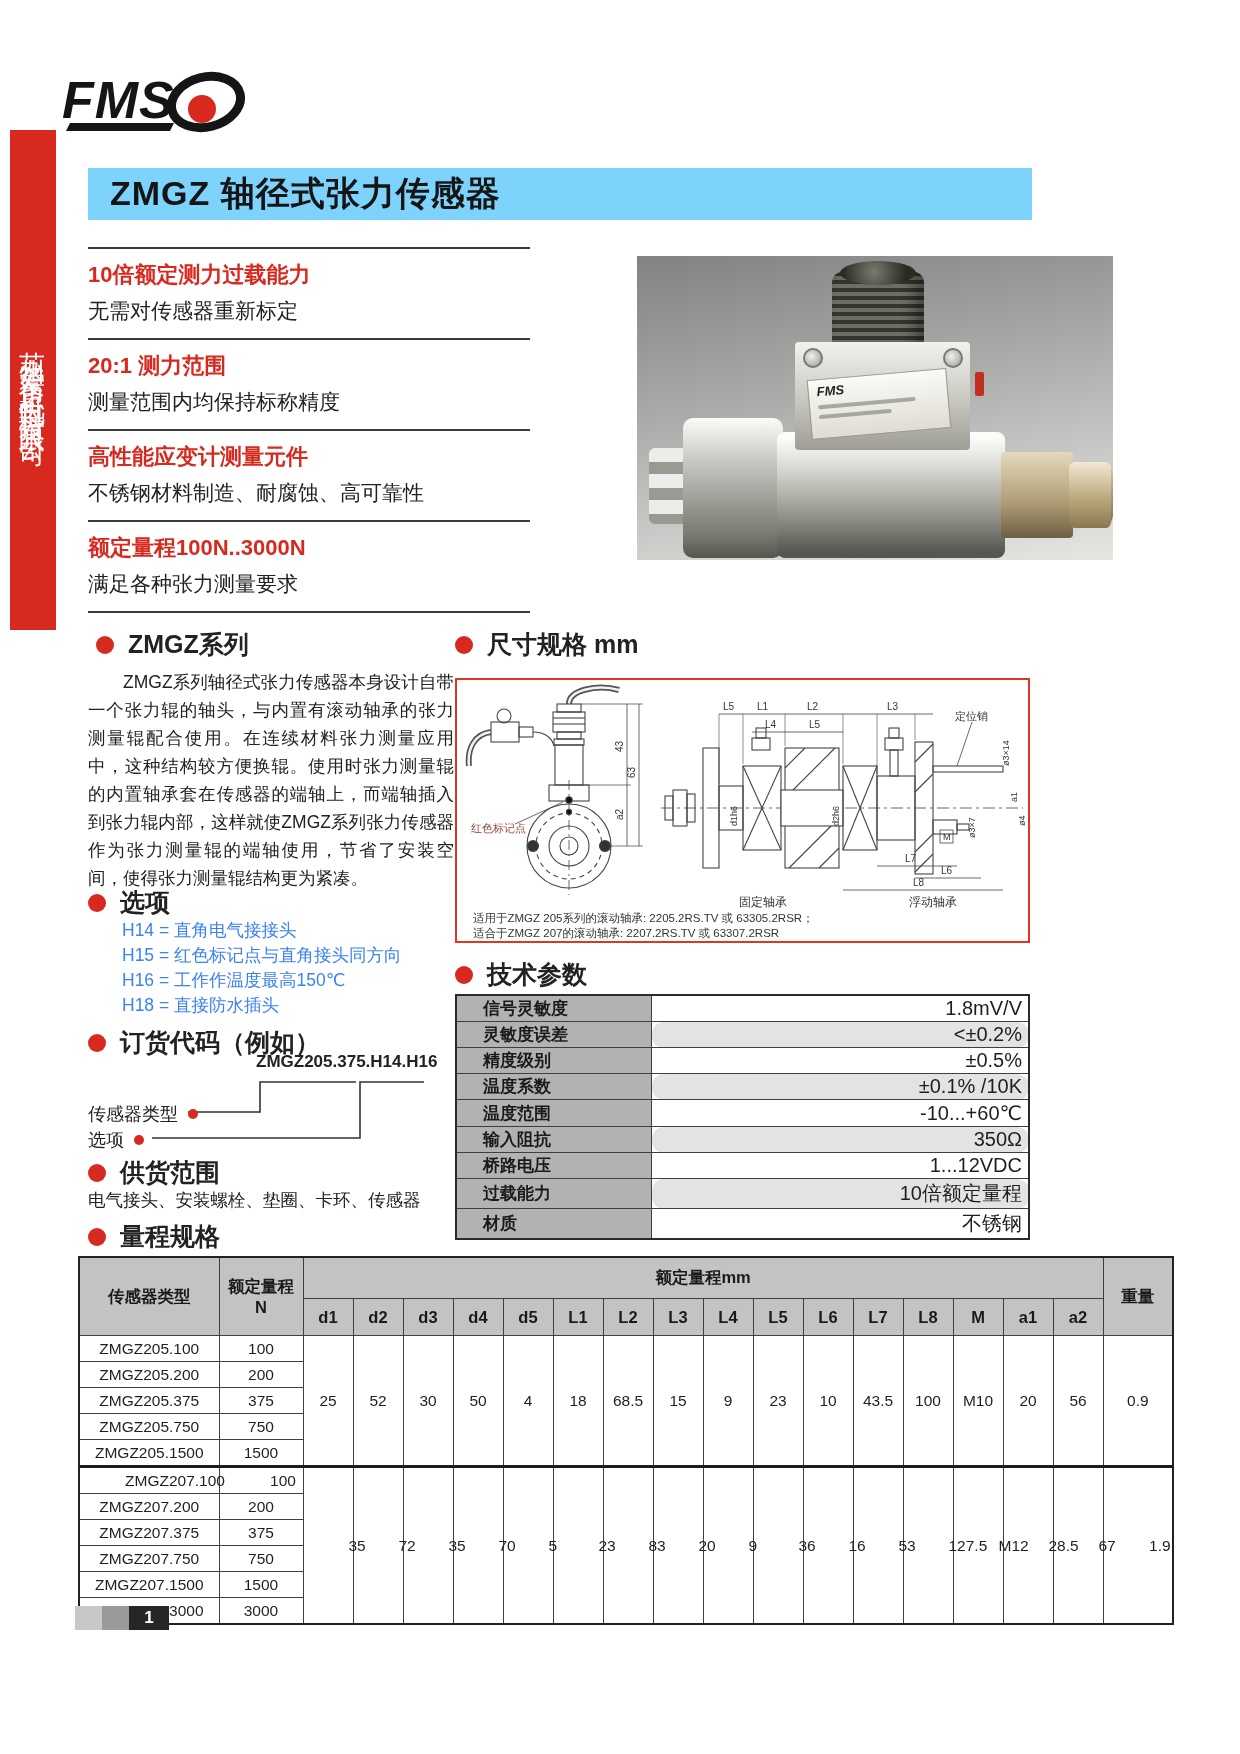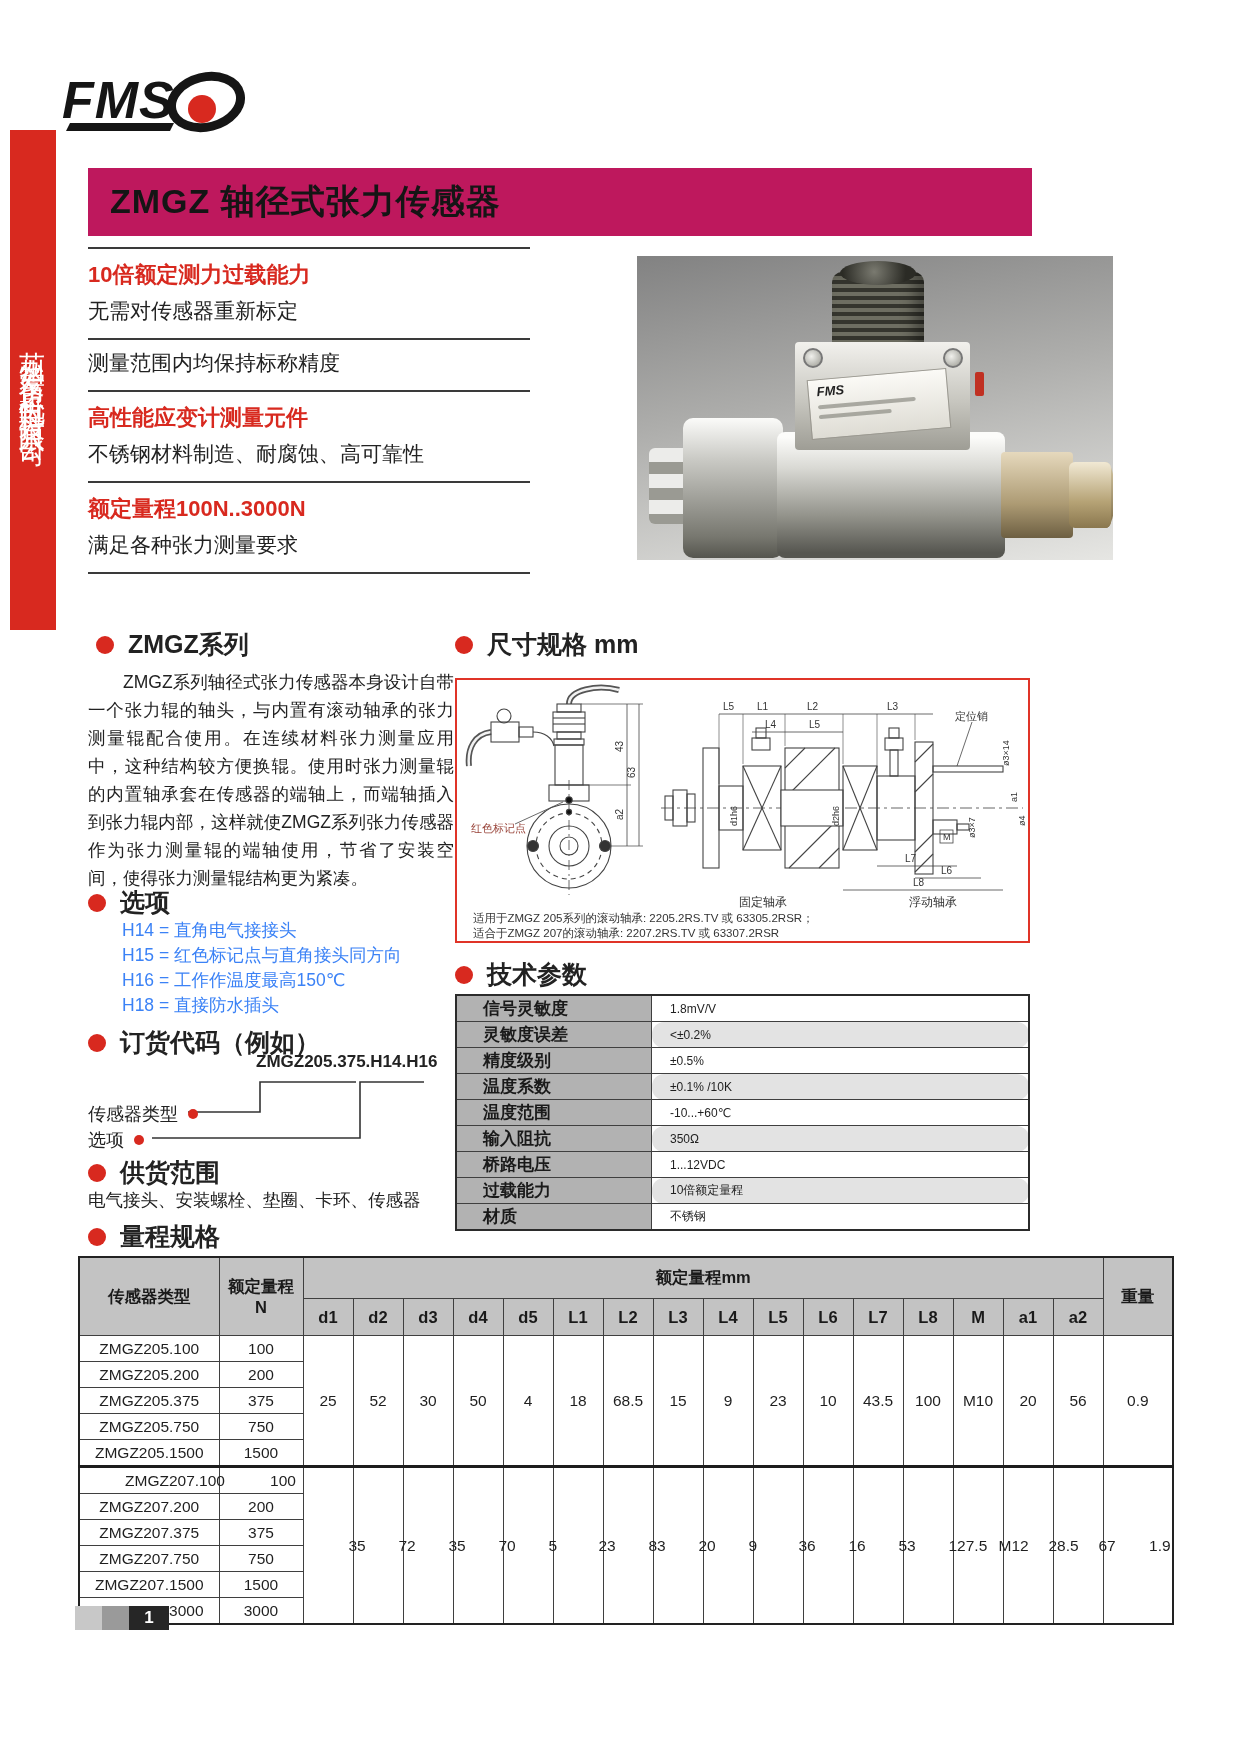--- a/index.html
+++ b/index.html
@@ -11,21 +11,21 @@
         font-family:"Liberation Sans","DejaVu Sans",sans-serif;color:var(--ink);}
   .abs{position:absolute;}
 
   
   .sidebar{left:10px;top:130px;width:46px;height:500px;background:var(--red);
            display:flex;align-items:center;justify-content:center;}
   .sidebar span{writing-mode:vertical-rl;text-orientation:upright;color:#fff;
                 font-size:26px;letter-spacing:7px;font-weight:500;}
 
   
-  .titlebar{left:88px;top:168px;width:944px;height:68px;background:#be185d;
+  .titlebar{left:88px;top:168px;width:944px;height:52px;background:#7dd3fc;
             display:flex;align-items:center;}
   .titlebar span{padding-left:22px;font-size:34px;font-weight:bold;color:#151515;letter-spacing:1px;}
 
   
   .features{left:88px;top:247px;width:442px;}
   .feature{border-top:2px solid #3a3a3a;padding:9px 0 13px 0;}
   .feature .fh{color:var(--red);font-weight:bold;font-size:22px;margin:2px 0 7px 0;}
   .feature .fd{font-size:21px;color:#222;}
   .rule-end{border-top:2px solid #3a3a3a;height:0;}
 
@@ -80,21 +80,21 @@
 
   
   .dimbox{left:455px;top:678px;width:575px;height:265px;border:2px solid #e03428;
           box-sizing:border-box;background:#fff;}
 
   
   .tech-table{border-collapse:collapse;width:575px;border:2px solid #2b2b2b;}
   .tech-table th,.tech-table td{border:1px solid #3f3f3f;height:22px;}
   .tech-table th{background:#b2b2b2;width:162px;text-align:left;
                  padding:1px 6px 1px 26px;font-size:17px;color:#1a1a1a;}
-  .tech-table td{padding:1px 23px 1px 18px;font-size:12px;background:#fff;}
+  .tech-table td{padding:1px 6px 1px 18px;font-size:20px;background:#fff;text-align:right;}
   .tech-table tr.alt td{background:#e3e3e3;border-radius:12px;}
 
   
   .range-table{border-collapse:collapse;table-layout:fixed;width:1094px;border:2px solid #222;
                text-align:center;}
   .range-table th,.range-table td{border:1px solid #3f3f3f;}
   .range-table thead th{background:#c3c3c3;font-size:16.5px;font-weight:bold;color:#1a1a1a;}
   .range-table thead tr:first-child th{height:38px;}
   .range-table thead tr:last-child th{height:34px;margin-left:40px;}
   .range-table tbody td{height:23px;font-size:15.5px;background:#fff;}
@@ -129,20 +129,21 @@
   <div class="abs titlebar">
     <span>ZMGZ 轴径式张力传感器</span>
   </div>
 
   <div class="abs features">
       <div class="feature">
         <div class="fh">10倍额定测力过载能力</div>
         <div class="fd">无需对传感器重新标定</div>
       </div>
       <div class="feature">
+        <div class="fh">20:1 测力范围</div>
         <div class="fd">测量范围内均保持标称精度</div>
       </div>
       <div class="feature">
         <div class="fh">高性能应变计测量元件</div>
         <div class="fd">不锈钢材料制造、耐腐蚀、高可靠性</div>
       </div>
       <div class="feature">
         <div class="fh">额定量程100N..3000N</div>
         <div class="fd">满足各种张力测量要求</div>
       </div>

